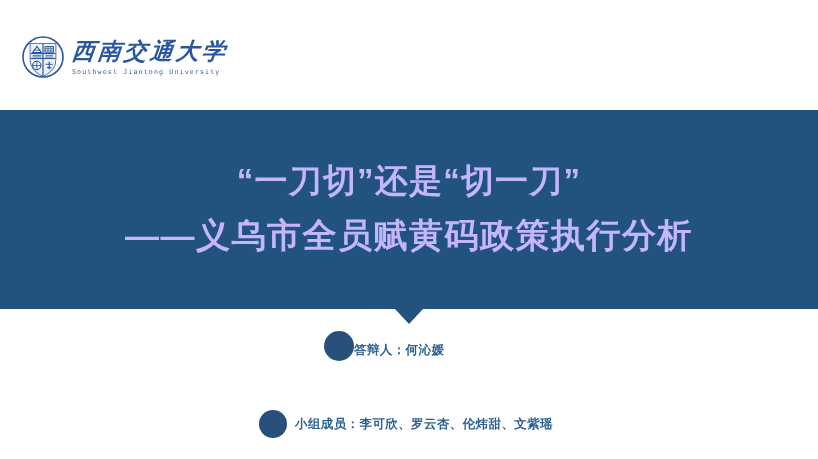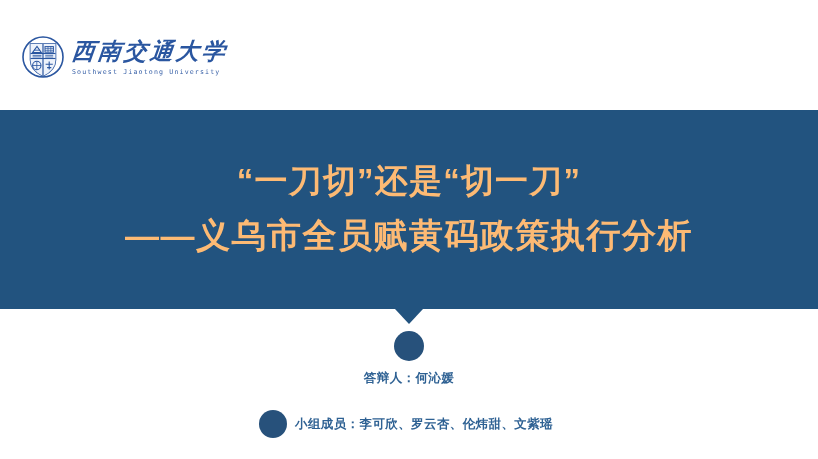--- a/index.html
+++ b/index.html
@@ -68,21 +68,21 @@
     background: #22537f;
   }
   .title-wrap {
     position: absolute;
     left: 0;
     right: 0;
     top: 49px;
     text-align: center;
   }
   .title-line {
-    color: #fdba74;
+    color: #c4b5fd;
     font-family: "Liberation Sans", sans-serif;
     font-weight: 700;
     font-size: 33px;
     line-height: 43px;
     letter-spacing: 1.2px;
     white-space: nowrap;
   }
   .title-line.l2 {
     font-size: 34px;
     letter-spacing: 1.5px;
@@ -111,21 +111,21 @@
   .credit-presenters {
     left: 0;
     right: 0;
     top: 331px;
     justify-content: center;
     gap: 0;
   }
   .credit-col {
     position: relative;
     display: flex;
-    flex-direction: column;
+    flex-direction: row;
     align-items: center;
     width: 170px;
   }
   .dot {
     width: 30px;
     height: 30px;
     border-radius: 50%;
     background: #27517b;
     flex: 0 0 auto;
   }

